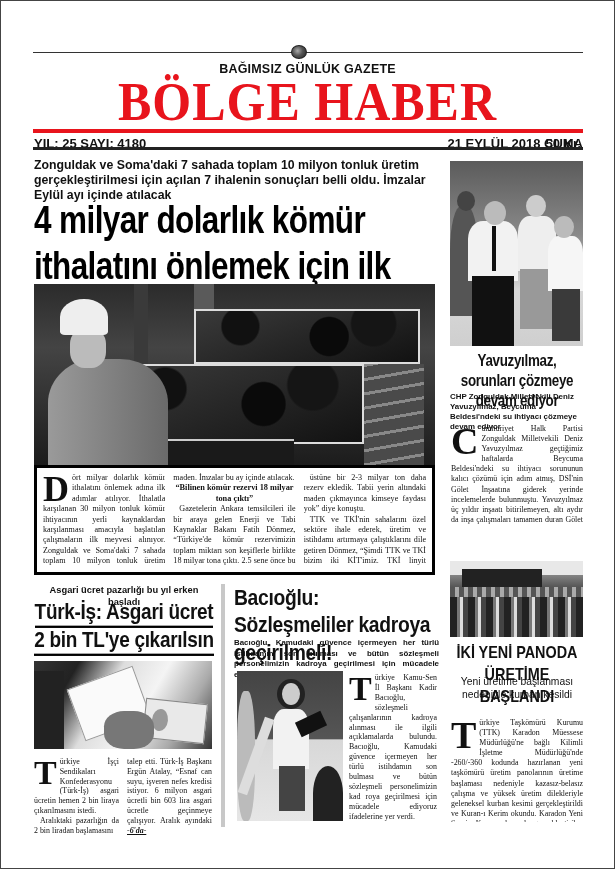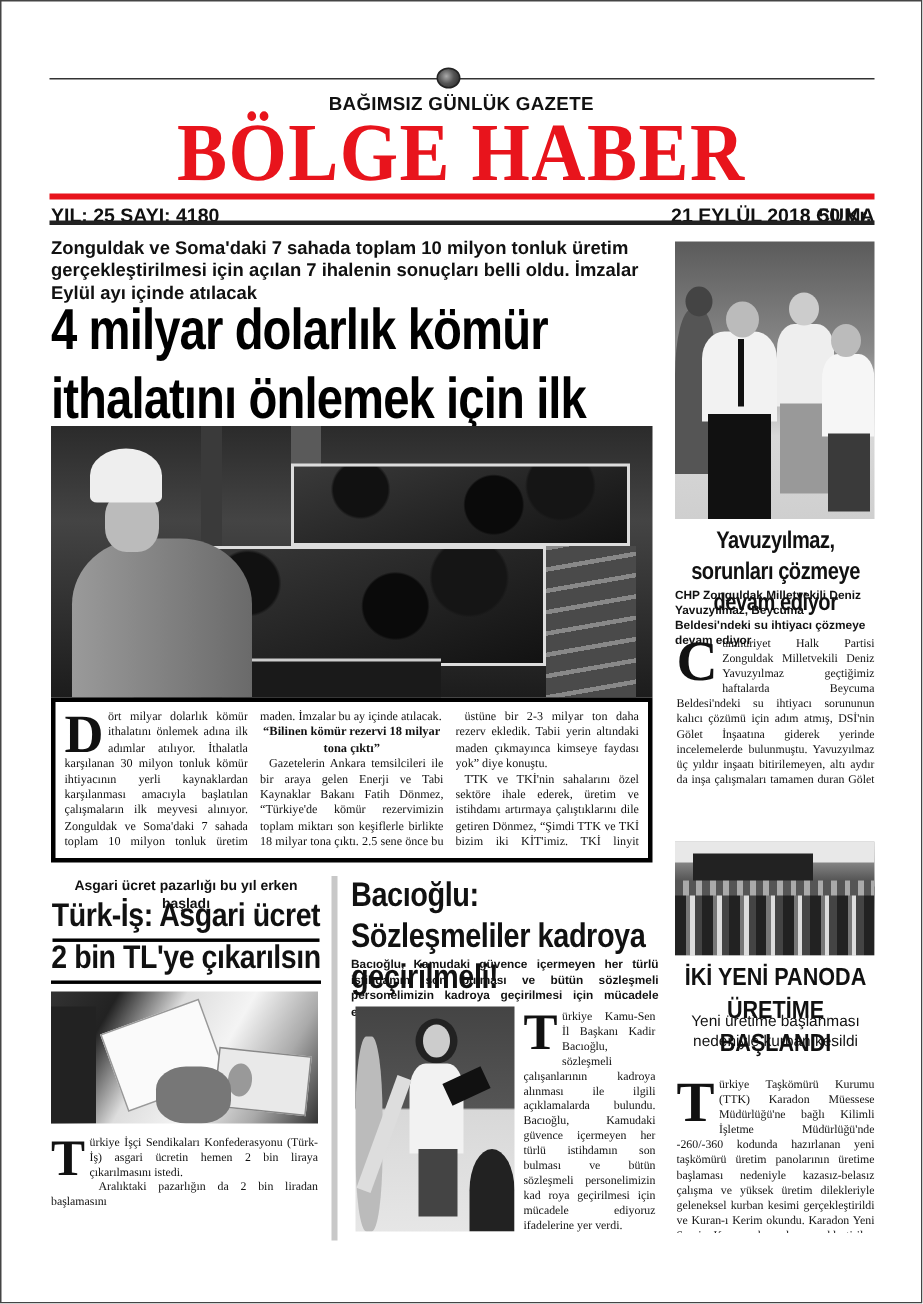--- a/index.html
+++ b/index.html
@@ -204,20 +204,24 @@
   <div style="position:absolute;left:118px;top:48px;width:16px;height:22px;background:#999;border-radius:50%;transform:rotate(6deg)"></div>
   <div style="position:absolute;left:70px;top:50px;width:50px;height:38px;background:#777;border-radius:40%"></div>
 </div>
 <div class="bl-body">
   <div class="cols2">
     <div class="col">
       <span class="dropcap">T</span>
       <span>ürkiye İşçi Sendikaları Konfederasyonu (Türk-İş) asgari ücretin hemen 2 bin liraya çıkarılmasını istedi.</span>
       <span class="indent">Aralıktaki pazarlığın da 2 bin liradan başlamasını</span>
     </div>
+    <div class="col">
+      <span>talep etti. Türk-İş Başkanı Ergün Atalay, “Esnaf can suyu, işveren nefes kredisi istiyor. 6 milyon asgari ücretli bin 603 lira asgari ücretle geçinmeye çalışıyor. Aralık ayındaki</span>
+      <span class="cont">-6'da-</span>
+    </div>
   </div>
 </div>
 <div class="vbar"></div>
 
 <div class="bm-headline">Bacıoğlu: Sözleşmeliler kadroya geçirilmeli!</div>
 <div class="bm-sub">Bacıoğlu, Kamudaki güvence içermeyen her türlü istihdamın son bulması ve bütün sözleşmeli personelimizin kadroya geçirilmesi için mücadele ediyoruz</div>
 <div class="bm-photo">
   <div style="position:absolute;left:40px;top:8px;width:28px;height:30px;background:#222;border-radius:50%"></div>
   <div style="position:absolute;left:45px;top:12px;width:18px;height:22px;background:#ccc;border-radius:50%"></div>
   <div style="position:absolute;left:36px;top:38px;width:36px;height:60px;background:#f2f2f2;border-radius:30% 30% 0 0"></div>

